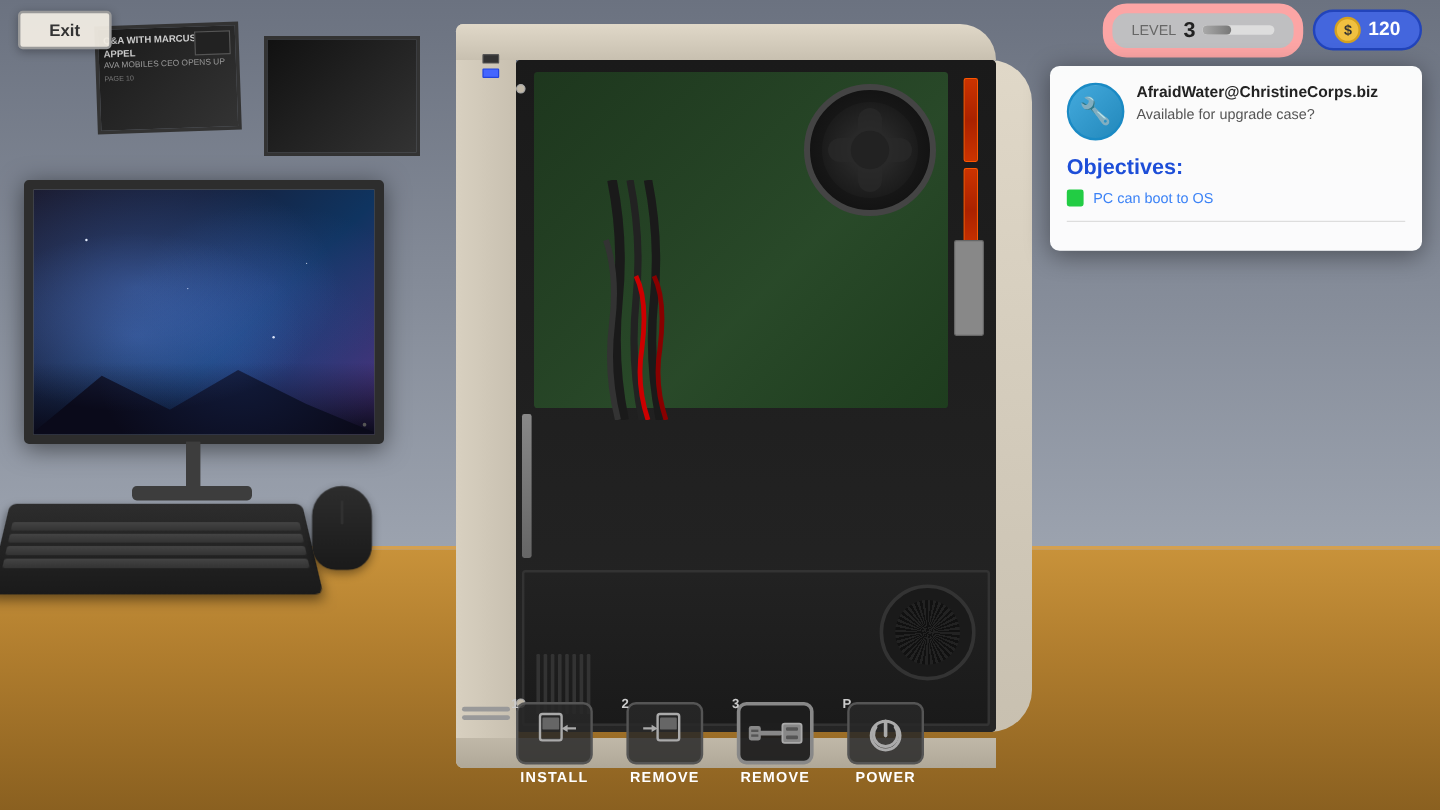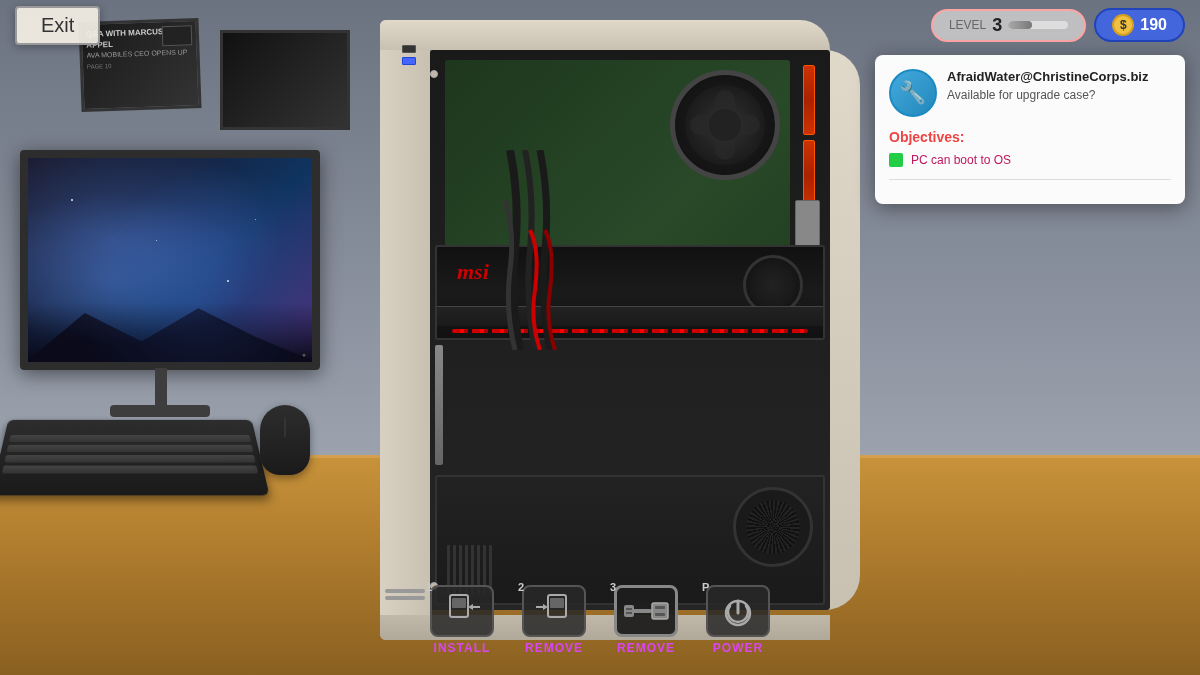--- a/index.html
+++ b/index.html
@@ -174,36 +174,36 @@
       justify-content: space-between;
       padding: 8px 15px;
       z-index: 100;
     }
 
     .exit-btn {
       background: rgba(240, 235, 225, 0.95);
       border: 2px solid #999;
       border-radius: 4px;
       padding: 6px 24px;
-      font-size: 20px;
-      font-weight: normal;
+      font-size: 14px;
+      font-weight: bold;
       cursor: pointer;
       color: #333;
       box-shadow: 0 2px 8px rgba(0,0,0,0.3);
     }
 
     .top-right {
       display: flex;
       align-items: center;
       gap: 8px;
     }
 
     .level-badge {
       background: rgba(200,200,200,0.9);
-      border: 2px solid #fca5a5;
+      border: 8px solid #fca5a5;
       border-radius: 20px;
       padding: 4px 16px;
       display: flex;
       align-items: center;
       gap: 6px;
       font-size: 14px;
       color: #333;
     }
 
     .level-text {
@@ -310,23 +310,23 @@
       font-size: 12px;
       color: #555;
       margin-top: 2px;
     }
 
     .objectives-section {
       margin-bottom: 12px;
     }
 
     .objectives-title {
-      font-size: 14px;
-      font-weight: bold;
-      color: #ef4444;
+      font-size: 18px;
+      font-weight: bold;
+      color: #1d4ed8;
       margin-bottom: 8px;
     }
 
     .objective-item {
       display: flex;
       align-items: center;
       gap: 8px;
       margin-bottom: 6px;
     }
 
@@ -335,21 +335,21 @@
       height: 14px;
       border-radius: 2px;
       flex-shrink: 0;
     }
 
     .dot-green { background: #22cc44; }
     .dot-red { background: #cc2222; }
 
     .objective-text {
       font-size: 12px;
-      color: #be185d;
+      color: #3b82f6;
     }
 
     .divider {
       height: 1px;
       background: #ddd;
       margin: 10px 0;
     }
 
     .pc-status-section {}
 
@@ -419,21 +419,21 @@
     }
 
     .tool-icon-wrap.active {
       background: rgba(20,20,20,0.95);
       border-color: #888;
     }
 
     .tool-label {
       font-size: 12px;
       font-weight: bold;
-      color: #d946ef;
+      color: #ffffff;
       letter-spacing: 1px;
     }
 
     
     .cable-btn .tool-icon-wrap {
       background: rgba(30,30,30,0.95);
       border-color: #888;
       border-width: 3px;
     }
 
@@ -523,30 +523,20 @@
       </div>
     </div>
 
     <div style="position:absolute;top:15px;right:15px;display:flex;flex-direction:column;gap:5px;">
       <div style="width:12px;height:70px;background:linear-gradient(180deg,#cc3300 0%,#aa2200 50%,#cc3300 100%);border-radius:2px;border:1px solid #ff5500;"></div>
       <div style="width:12px;height:70px;background:linear-gradient(180deg,#cc3300 0%,#aa2200 50%,#cc3300 100%);border-radius:2px;border:1px solid #ff5500;"></div>
     </div>
 
     <div style="position:absolute;top:150px;right:10px;width:25px;height:80px;background:#888;border-radius:2px;border:1px solid #666;"></div>
 
-    <div style="position:absolute;top:195px;left:5px;right:5px;height:95px;background:linear-gradient(180deg,#111 0%,#1a1a1a 50%,#111 100%);border-radius:3px;border:2px solid #333;">
-
-      <div style="position:absolute;bottom:5px;left:15px;right:15px;height:4px;background:repeating-linear-gradient(90deg,#cc0000 0px,#cc0000 8px,#ff0000 8px,#ff0000 12px,#aa0000 12px,#aa0000 16px,transparent 16px,transparent 20px);border-radius:2px;"></div>
-
-      <div style="position:absolute;top:12px;left:20px;color:#cc0000;font-weight:bold;font-size:22px;font-style:italic;font-family:Georgia,serif;">msi</div>
-
-      <div style="position:absolute;top:8px;right:20px;width:60px;height:60px;background:radial-gradient(circle,#222 0%,#1a1a1a 50%,#0d0d0d 100%);border-radius:50%;border:3px solid #333;"></div>
-
-      <div style="position:absolute;bottom:12px;left:0;right:0;height:20px;background:linear-gradient(180deg,#222 0%,#1a1a1a 100%);border-top:1px solid #444;"></div>
-    </div>
 
     <div style="position:absolute;top:100px;left:60px;width:80px;height:200px;overflow:hidden;">
       <svg viewBox="0 0 80 200" style="width:100%;height:100%;">
         <path d="M20,0 Q30,50 25,100 Q20,150 30,200" stroke="#1a1a1a" stroke-width="8" fill="none"></path>
         <path d="M35,0 Q45,50 40,100 Q35,150 45,200" stroke="#222" stroke-width="6" fill="none"></path>
         <path d="M50,0 Q60,50 55,100 Q50,150 60,200" stroke="#1a1a1a" stroke-width="7" fill="none"></path>
         <path d="M15,50 Q25,80 20,120 Q15,160 25,200" stroke="#333" stroke-width="5" fill="none"></path>
 
         <path d="M40,80 Q50,100 45,140 Q40,170 50,200" stroke="#cc0000" stroke-width="4" fill="none"></path>
         <path d="M55,80 Q65,100 60,140 Q55,170 65,200" stroke="#880000" stroke-width="4" fill="none"></path>
@@ -596,21 +586,21 @@
       <span class="level-text">LEVEL</span>
       <span class="level-num">3</span>
       <div class="level-bar">
         <div class="level-fill" style="width: 40%"></div>
       </div>
     </div>
     <div class="money-badge">
       <div class="money-icon">
         <span>$</span>
       </div>
-      <span>190</span>
+      <span>120</span>
     </div>
   </div>
 </div>
 
 <div class="info-panel">
   <div class="client-header">
     <div class="client-avatar">
       <span class="wrench-icon">🔧</span>
     </div>
     <div class="client-info">

